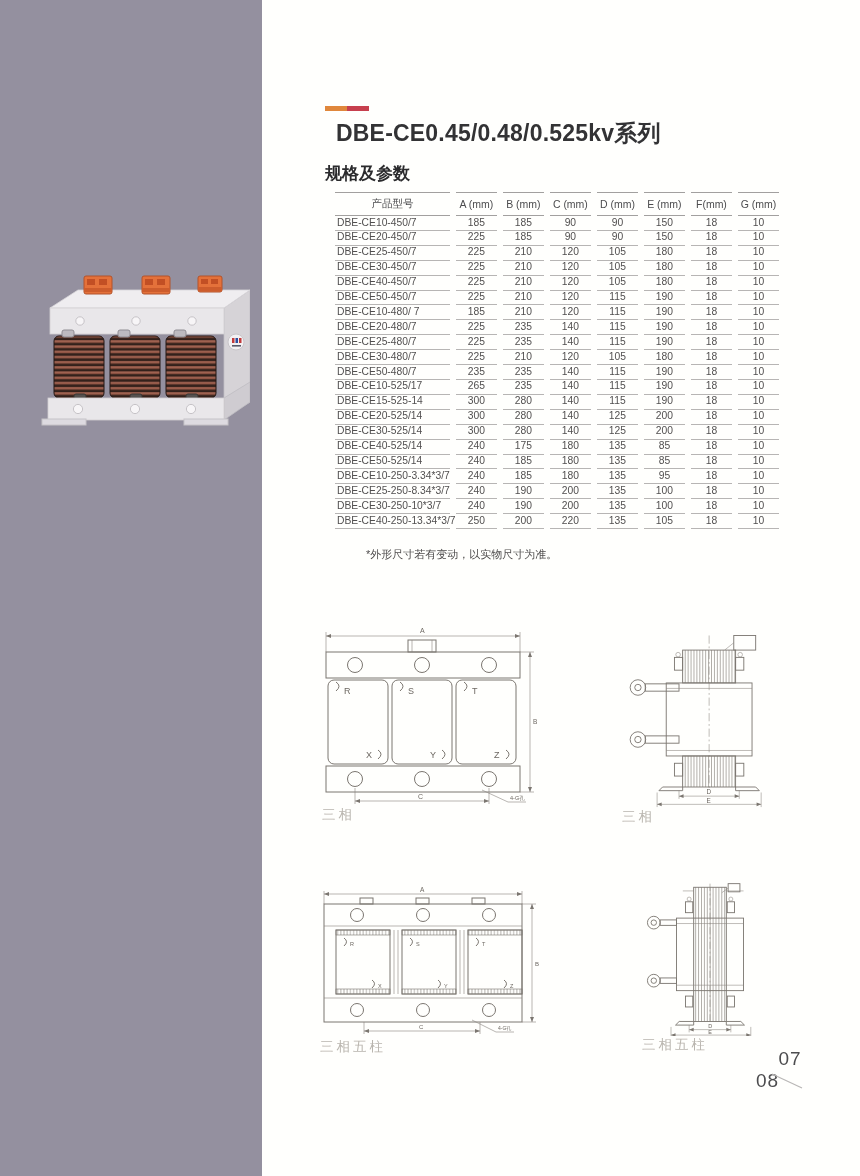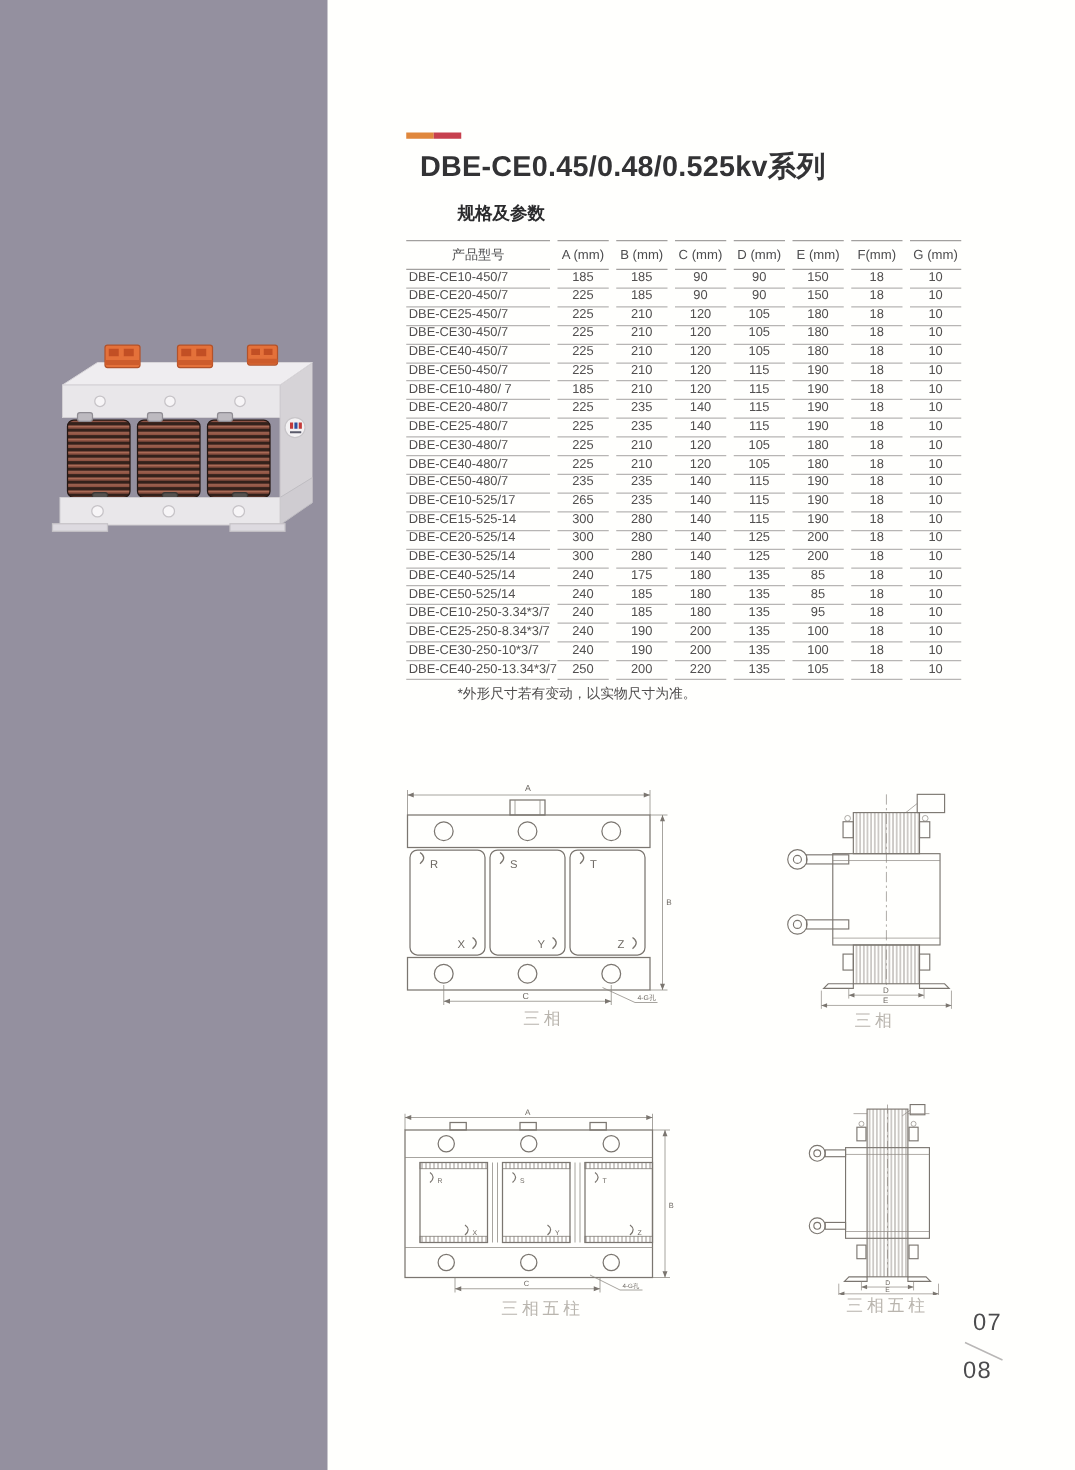--- a/index.html
+++ b/index.html
@@ -11,52 +11,52 @@
   }
   
   #sidebar{position:absolute;left:0;top:0;width:262px;height:1176px;background:#94909f;}
   #product-photo{position:absolute;left:38px;top:256px;width:212px;height:170px;}
 
   
   #accent-bar{position:absolute;left:325px;top:106px;width:44px;height:5px;display:flex;}
   #accent-bar .seg1{width:22px;height:5px;}
   #accent-bar .seg2{width:22px;height:5px;}
   #series-title{position:absolute;left:336px;top:118px;font-size:23px;font-weight:bold;color:#333335;letter-spacing:0.2px;}
-  #spec-subtitle{position:absolute;left:325px;top:162px;font-size:14px;font-weight:bold;color:#2b2b2d;margin-left:41px;}
+  #spec-subtitle{position:absolute;left:325px;top:162px;font-size:17px;font-weight:bold;color:#2b2b2d;}
 
   
-  #spec-table-wrap{position:absolute;left:319px;top:192px;width:462px;}
+  #spec-table-wrap{position:absolute;left:329px;top:192px;width:462px;}
   table.spec{border-collapse:separate;border-spacing:6px 0;table-layout:fixed;width:456px;}
   table.spec th{
     font-size:10.5px;font-weight:normal;color:#4c4c4e;
     border-top:1px solid #a2a09f;border-bottom:1px solid #a2a09f;
     padding:4px 0 4px 0;text-align:center;white-space:nowrap;
   }
   table.spec td{
     font-size:10.3px;color:#514f4f;border-bottom:1px solid #b7b5b4;
     padding:1.5px 0 1.5px 0;text-align:center;white-space:nowrap;line-height:1.06;
   }
   table.spec td.model{text-align:left;padding-left:2px;margin-top:29px;}
   col.c-model{width:112px;}
   col.c-dim{width:40px;}
   #table-note{position:absolute;left:326px;top:547px;font-size:11px;color:#4e4c4c;margin-left:40px;}
 
   
   .diagram{position:absolute;}
   .diagram svg{display:block;}
-  .diag-label{position:absolute;font-size:13.5px;color:#b9b5ae;letter-spacing:3px;text-align:center;width:100%;}
+  .diag-label{position:absolute;font-size:13.5px;color:#b9b5ae;letter-spacing:3px;text-align:left;width:100%;}
   .dwg{stroke:#7b7670;fill:none;stroke-width:1;}
   .dwg-thin{stroke:#8a857f;fill:none;stroke-width:0.6;}
   .dwg-txt{fill:#6d6862;font-family:"Liberation Sans",sans-serif;stroke:none;}
 
   
   #page-num{position:absolute;right:44px;top:1048px;width:60px;text-align:center;color:#4c4c4e;}
   #page-num .num{font-size:19px;letter-spacing:1px;}
   #page-num .n1{text-align:center;padding-left:8px;}
-  #page-num .n2{text-align:center;padding-right:8px;margin-top:16px;}
+  #page-num .n2{text-align:left;padding-right:8px;}
   #page-num svg{position:absolute;left:14px;top:24px;}
 </style>
 </head>
 <body>
 
 <div id="page">
 
   <div id="sidebar" style="background: rgb(148, 144, 159);"></div>
 
   <div id="product-photo">
@@ -253,30 +253,20 @@
             <td class="model">DBE-CE30-480/7</td>
             <td class="">225</td>
             <td class="">210</td>
             <td class="">120</td>
             <td class="">105</td>
             <td class="">180</td>
             <td class="">18</td>
             <td class="">10</td>
           </tr>
           <tr>
-            <td class="model">DBE-CE40-480/7</td>
-            <td class="">225</td>
-            <td class="">210</td>
-            <td class="">120</td>
-            <td class="">105</td>
-            <td class="">180</td>
-            <td class="">18</td>
-            <td class="">10</td>
-          </tr>
-          <tr>
             <td class="model">DBE-CE50-480/7</td>
             <td class="">235</td>
             <td class="">235</td>
             <td class="">140</td>
             <td class="">115</td>
             <td class="">190</td>
             <td class="">18</td>
             <td class="">10</td>
           </tr>
           <tr>

